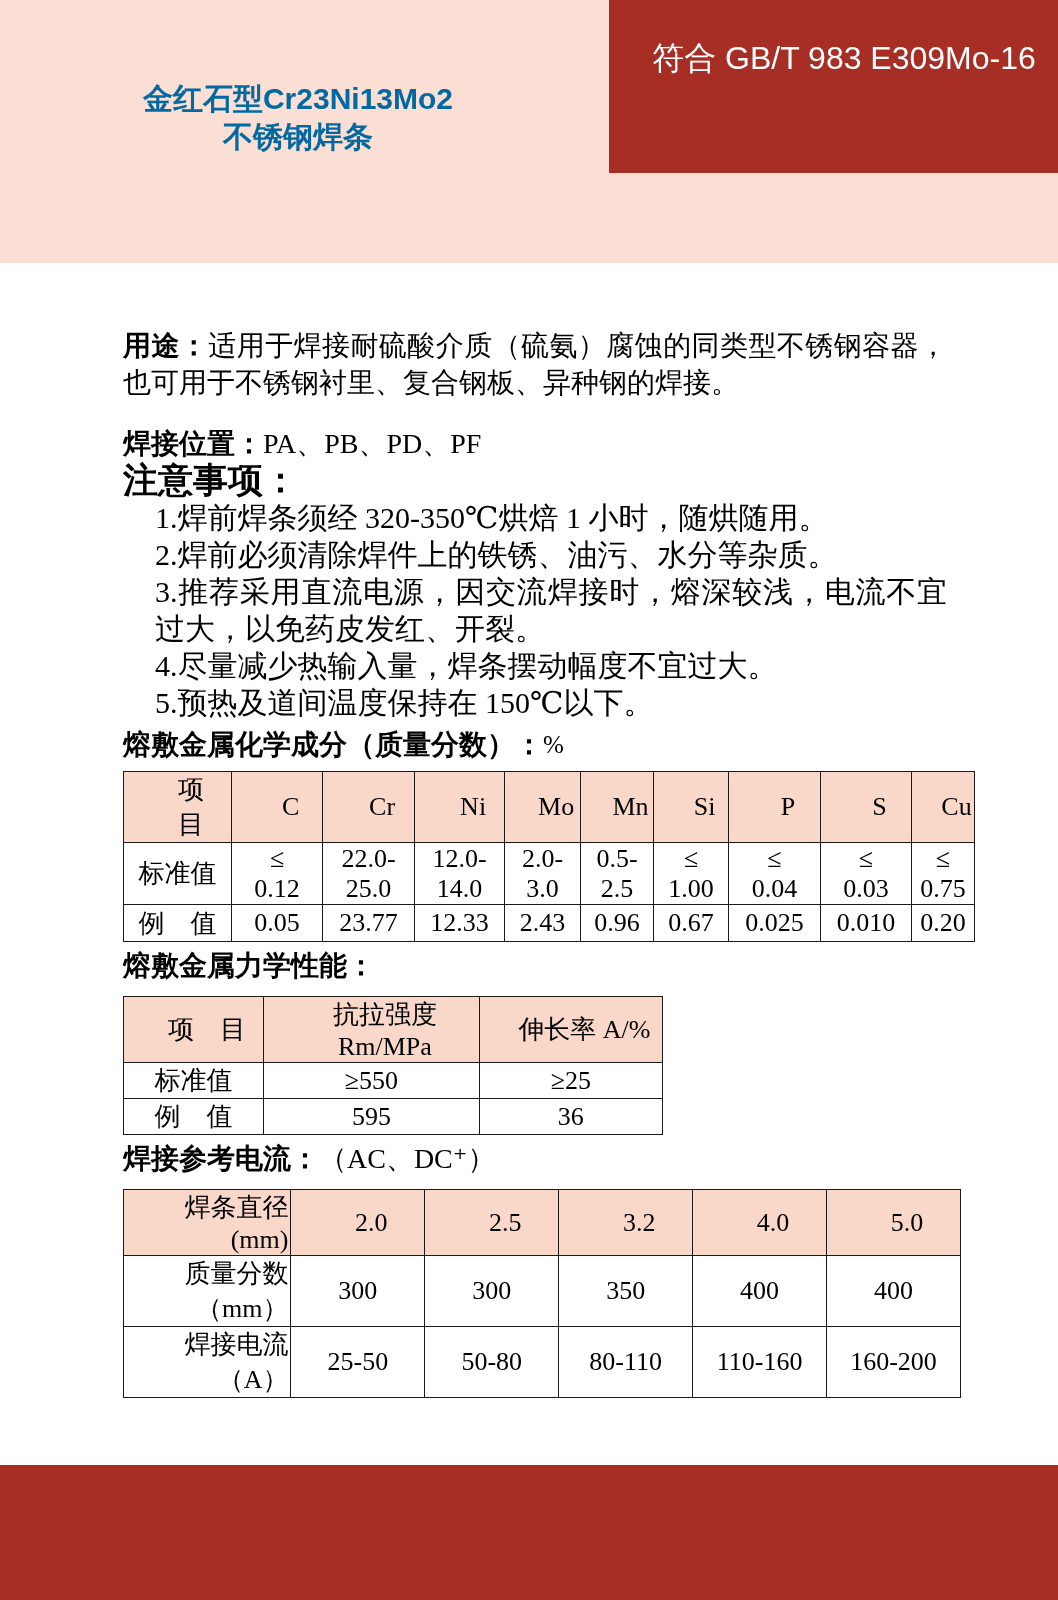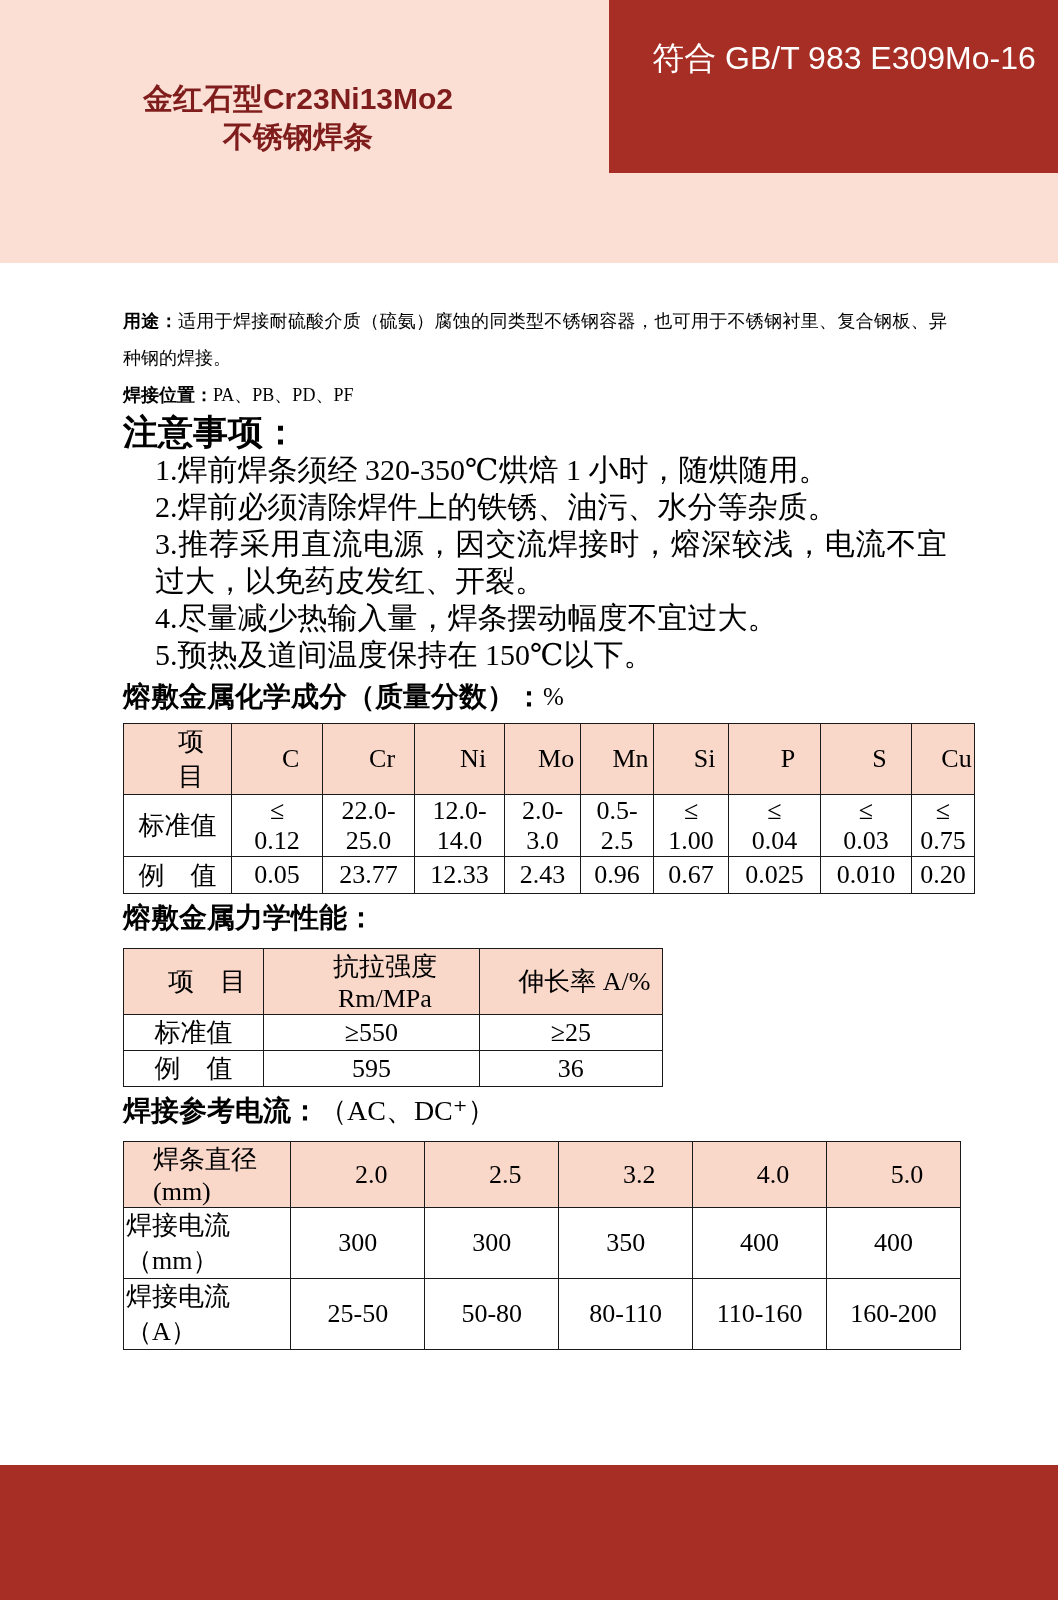--- a/index.html
+++ b/index.html
@@ -13,26 +13,26 @@
   .band { position:absolute; left:0; top:0; width:1058px; height:263px; background:#fbdfd4; }
   .std-box {
     position:absolute; left:609px; top:0; width:482px; height:173px;
     background:#a72e24; color:#ffffff;
     font-family:"Liberation Sans","DejaVu Sans",sans-serif;
     font-size:32px; line-height:30px; text-align:center;
     padding:43px 12px 0 0;
   }
   .title-block {
     position:absolute; left:118px; top:80px; width:360px;
-    text-align:center; color:#7f1d1d;
+    text-align:center; color:#0369a1;
     font-family:"Liberation Sans","DejaVu Sans",sans-serif;
     font-weight:bold; font-size:30px; line-height:38px;
   }
   .content { position:absolute; left:123px; top:303px; width:824px; }
-  .body-par { font-size:18px; line-height:37px; text-align:justify; }
+  .body-par { font-size:28px; line-height:37px; text-align:justify;margin-top:24px; }
   .body-par b, .notes-label { font-weight:bold; }
   .notes-label { font-size:35px; line-height:37px; }
   .note-line { font-size:30px; line-height:37px; text-align:justify;margin-left:32px; }
 
   .sec-head { display:flex; align-items:flex-end;
     font-size:28px; font-weight:bold; line-height:36px; margin-top:6px; }
   .sec-head .unit { font-weight:normal; font-size:25px; padding-right:6px; }
   .sec-head .suffix { font-weight:normal; }
 
   table { border-collapse:collapse; text-align:center; font-size:26px; }
@@ -40,21 +40,21 @@
   .phead td { background:#f9d7c9;padding-left:29px; }
   .chem { width:852px; margin-top:8px; table-layout:fixed; }
   .chem .phead td { height:35px; }
   .chem .std td { height:62px; }
   .chem .std .two { line-height:30px; }
   .chem .ex td { height:37px; }
   .mech { width:540px; margin-top:12px; table-layout:fixed; }
   .mech td { height:35px; }
   .cur { width:838px; margin-top:12px; table-layout:fixed; }
   .cur td { height:38px; }
-  .cur .lbl { text-align:left; }
+  .cur .lbl { text-align:right; }
 
   .footer { position:absolute; left:0; top:1465px; width:1058px; height:135px; background:#a72e24; }
 </style>
 </head>
 <body>
 
 <div class="page">
 
   <div class="band"></div>
 
@@ -211,21 +211,21 @@
       <tbody>
           <tr class="phead">
         <td class="lbl">焊条直径(mm)</td>
         <td>2.0</td>
         <td>2.5</td>
         <td>3.2</td>
         <td>4.0</td>
         <td>5.0</td>
       </tr>
       <tr>
-        <td class="lbl">焊接电流（mm）</td>
+        <td class="lbl">质量分数（mm）</td>
         <td>300</td>
         <td>300</td>
         <td>350</td>
         <td>400</td>
         <td>400</td>
       </tr>
       <tr>
         <td class="lbl">焊接电流（A）</td>
         <td>25-50</td>
         <td>50-80</td>

